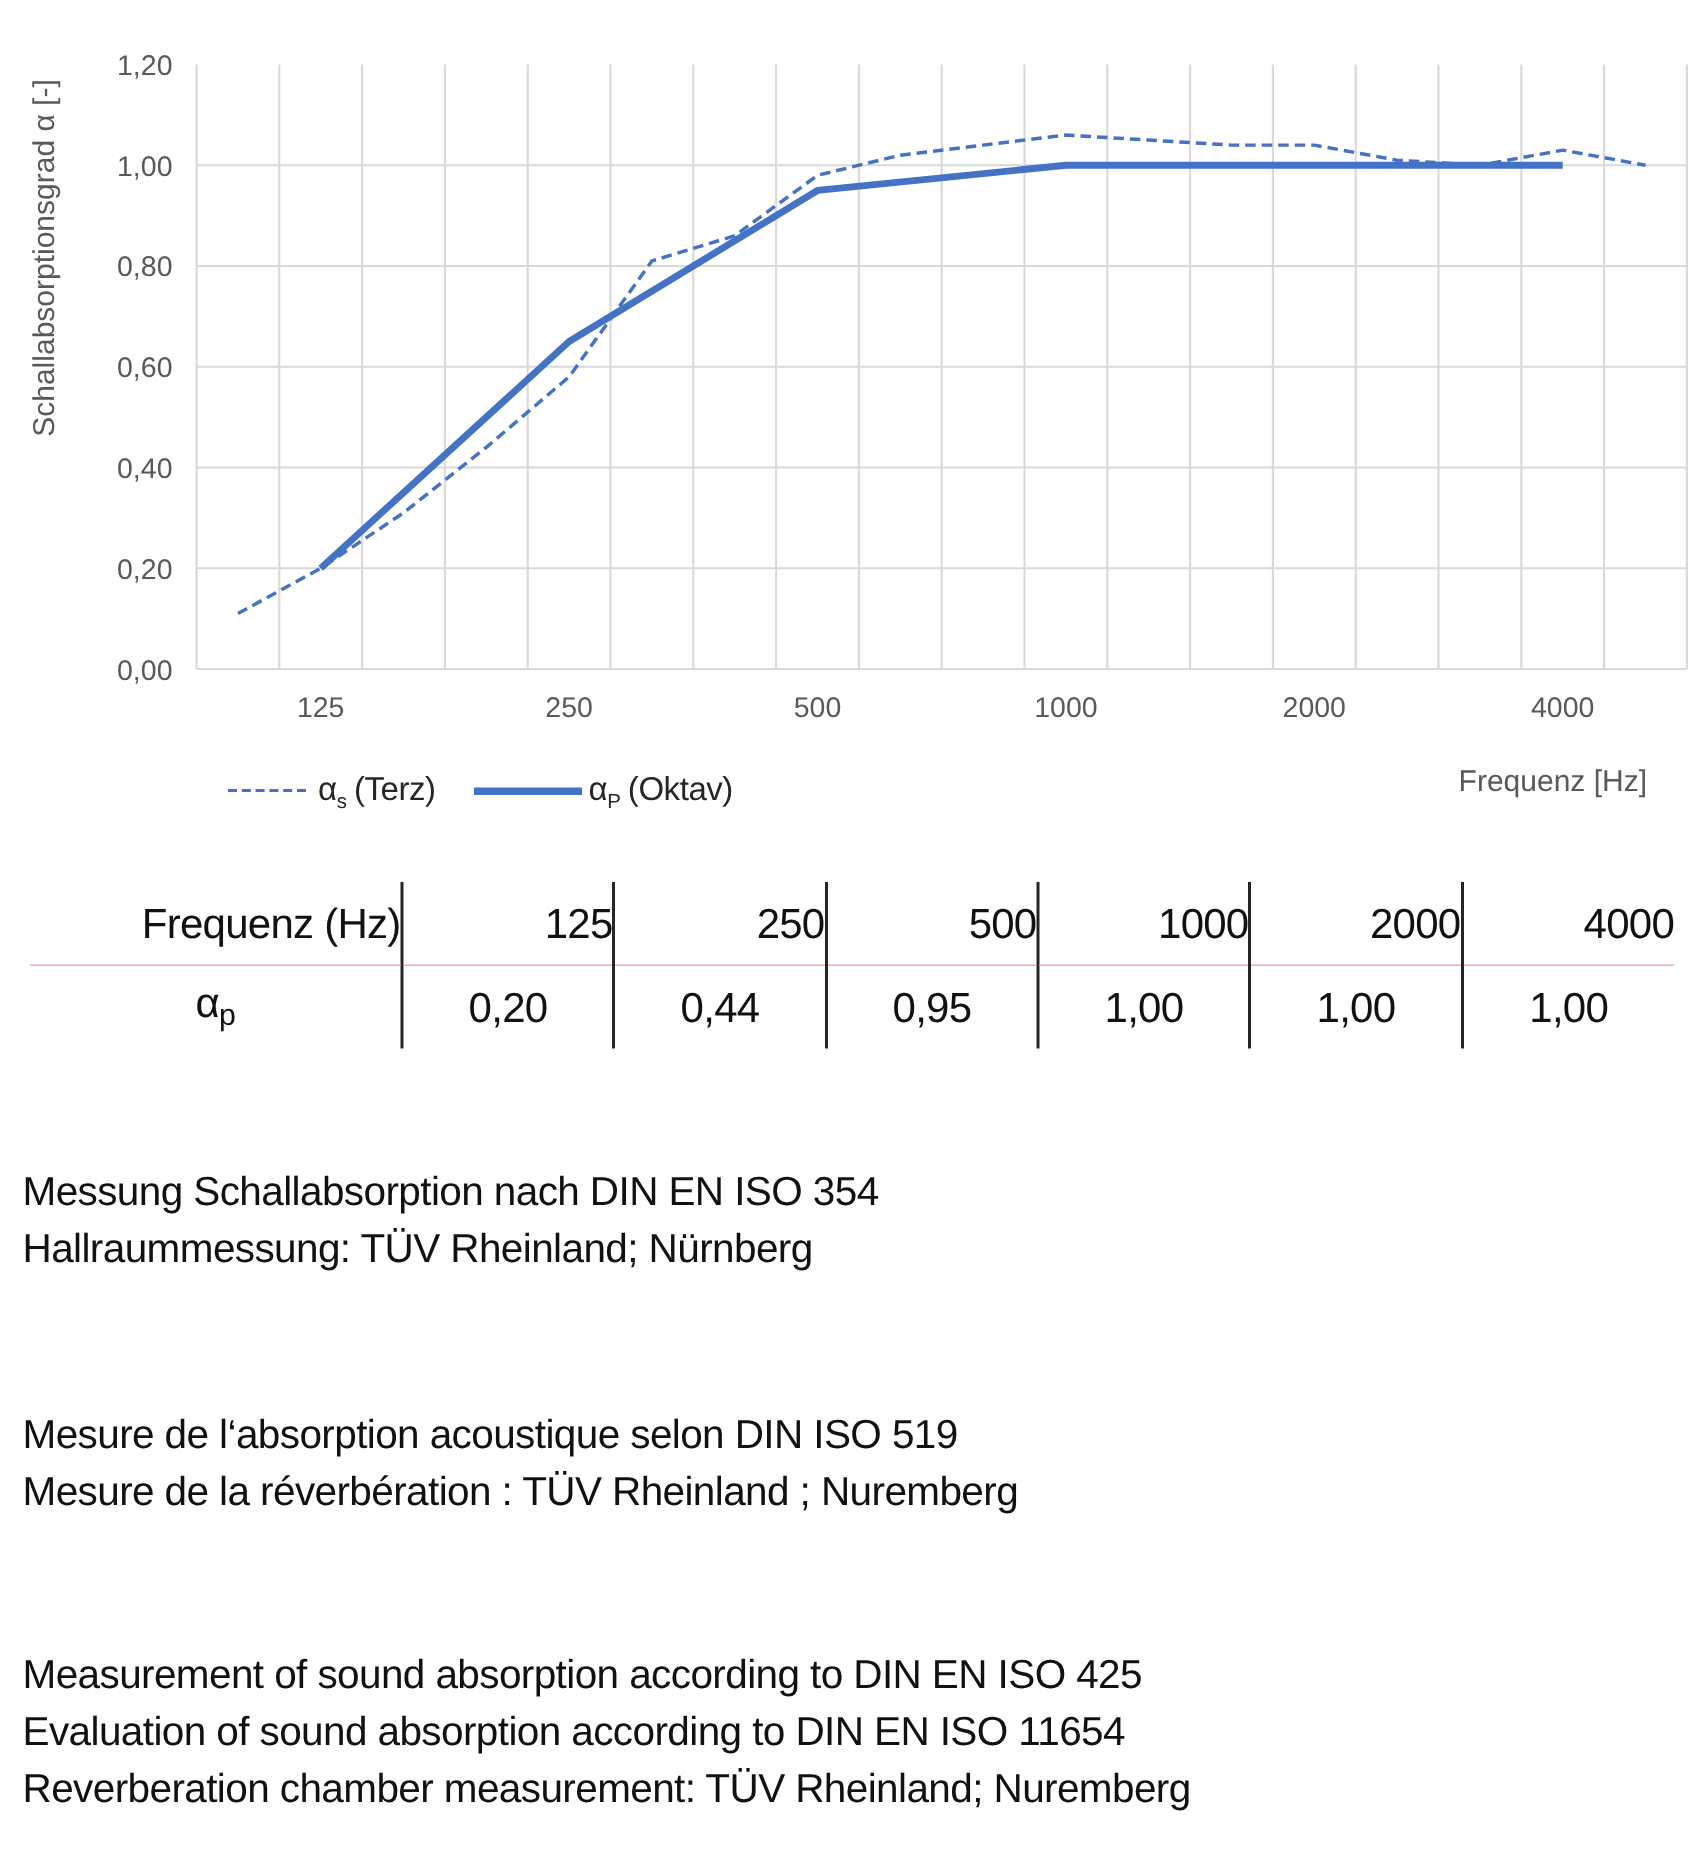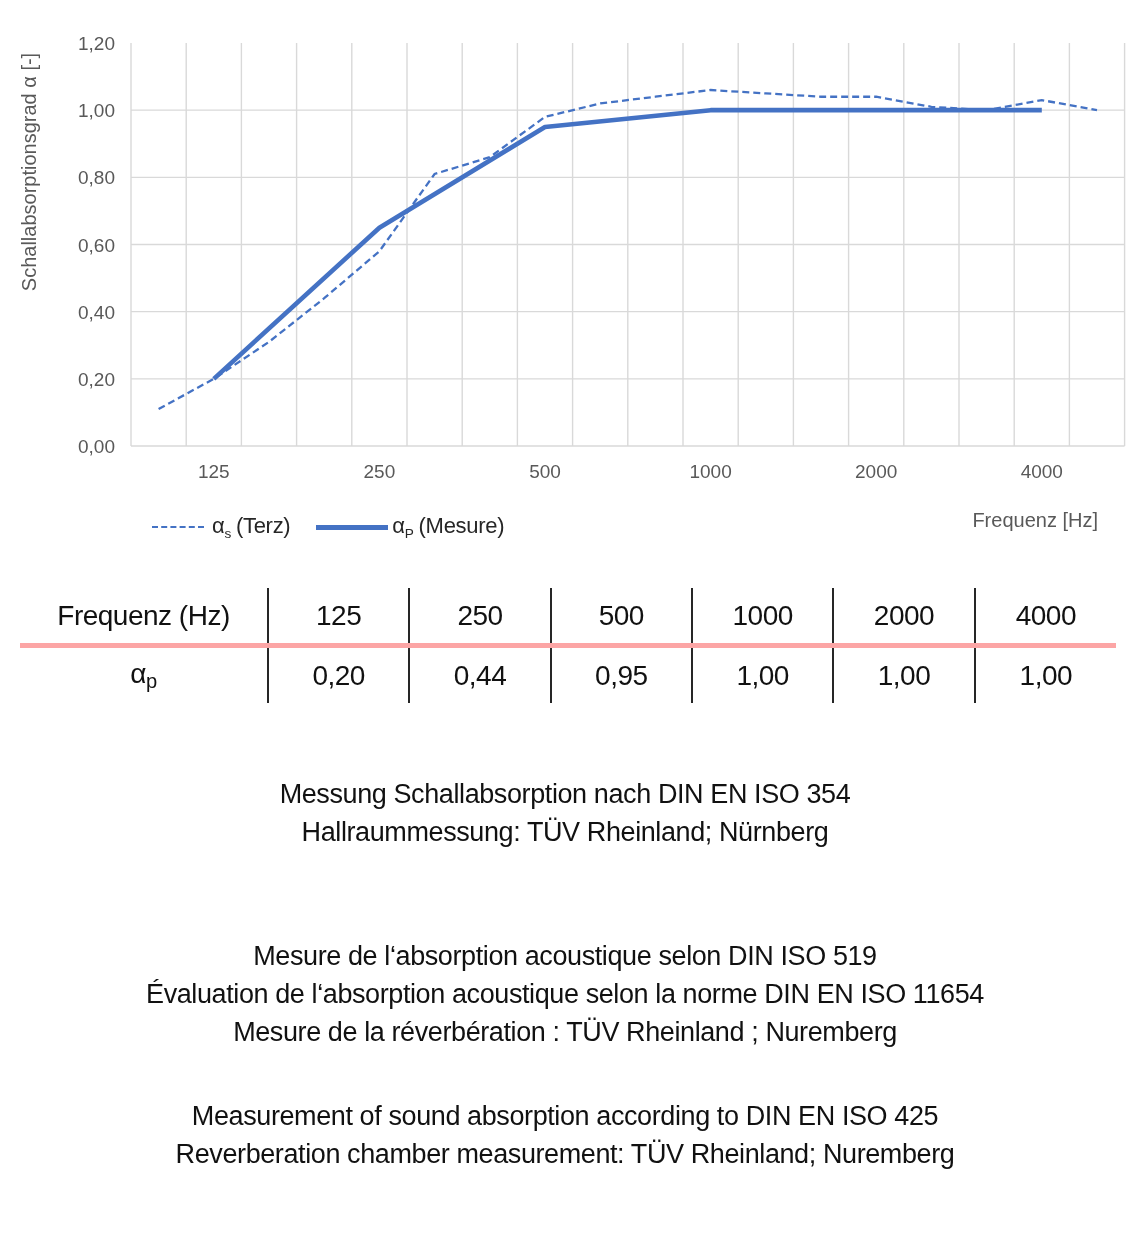--- a/index.html
+++ b/index.html
@@ -19,26 +19,26 @@
   .legend-sample-solid{width:72px;height:5px;background:#4472C4;margin-right:4px;}
   .legend-text{font-size:22px;color:#262626;letter-spacing:-0.3px;}
   .legend-text sub{font-size:0.62em;}
   .legend-label{margin-left:5px;}
 
   
   .freq-table{position:absolute;left:20px;top:588px;width:1096px;border-collapse:collapse;table-layout:fixed;}
   .freq-table td{height:55px;text-align:center;vertical-align:middle;
                  font-size:28px;letter-spacing:-0.5px;color:#111;padding:0;}
   .freq-table td.vline{border-right:2px solid #262626;}
-  .freq-table tr.hdr td{border-bottom:5px solid #fca5a5;}
+  .freq-table tr.hdr td{border-bottom:1px solid #fca5a5;text-align:right;}
   .freq-table td.c0{width:247px;}
   .alpha-sub{font-size:0.72em;vertical-align:-0.25em;}
 
   
-  .notes{position:absolute;right:20px;width:1100px;text-align:center;
+  .notes{position:absolute;right:20px;width:1100px;text-align:left;
          font-size:27px;line-height:38px;letter-spacing:-0.4px;color:#111;}
   .notes-de{top:775px;}
   .notes-fr{top:937px;}
   .notes-en{top:1097px;}
 </style>
 </head>
 <body>
 
 <div class="page">
 
@@ -87,21 +87,21 @@
       <polyline points="213.8,378.8333333333333 379.4,227.70833333333331 545,126.95833333333337 710.6,110.16666666666663 876.2,110.16666666666663 1041.8000000000002,110.16666666666663" fill="none" stroke="#4472C4" stroke-width="4.6" stroke-linejoin="round" stroke-linecap="butt"></polyline>
     </svg>
 
   <div class="legend">
     <div class="legend-item">
       <span class="legend-sample-dashed"></span>
       <span class="legend-text"><span>α</span><sub>s</sub><span class="legend-label">(Terz)</span></span>
     </div>
     <div class="legend-item">
       <span class="legend-sample-solid"></span>
-      <span class="legend-text"><span>α</span><sub>P</sub><span class="legend-label">(Mesure)</span></span>
+      <span class="legend-text"><span>α</span><sub>P</sub><span class="legend-label">(Oktav)</span></span>
     </div>
   </div>
 
   <table class="freq-table">
     <tbody>
         <tr class="hdr">
       <td class="c0 vline">Frequenz (Hz)</td>
       <td class="vline">125</td>
       <td class="vline">250</td>
       <td class="vline">500</td>
@@ -120,21 +120,21 @@
     </tr>
   </tbody>
     </table>
 
   <div class="notes notes-de">
     <div>Messung Schallabsorption nach DIN EN ISO 354</div>
     <div>Hallraummessung: TÜV Rheinland; Nürnberg</div>
   </div>
   <div class="notes notes-fr">
     <div>Mesure de l‘absorption acoustique selon DIN ISO 519</div>
-    <div>Évaluation de l‘absorption acoustique selon la norme DIN EN ISO 11654</div>
     <div>Mesure de la réverbération : TÜV Rheinland ; Nuremberg</div>
   </div>
   <div class="notes notes-en">
     <div>Measurement of sound absorption according to DIN EN ISO 425</div>
+    <div>Evaluation of sound absorption according to DIN EN ISO 11654</div>
     <div>Reverberation chamber measurement: TÜV Rheinland; Nuremberg</div>
   </div>
 
 </div>
 
 </body></html>

